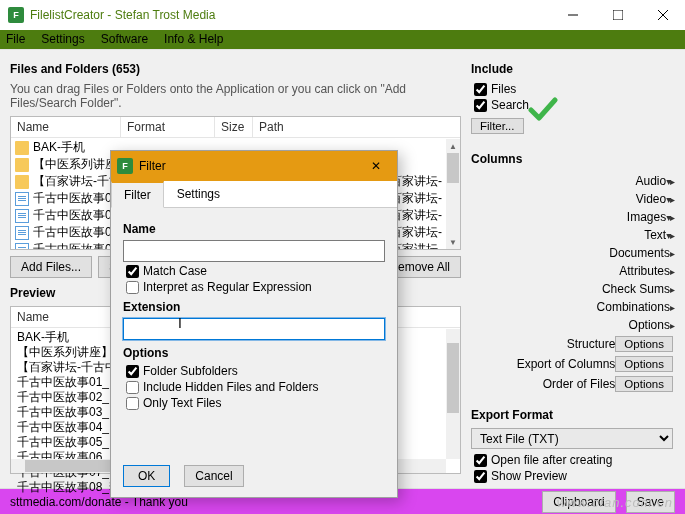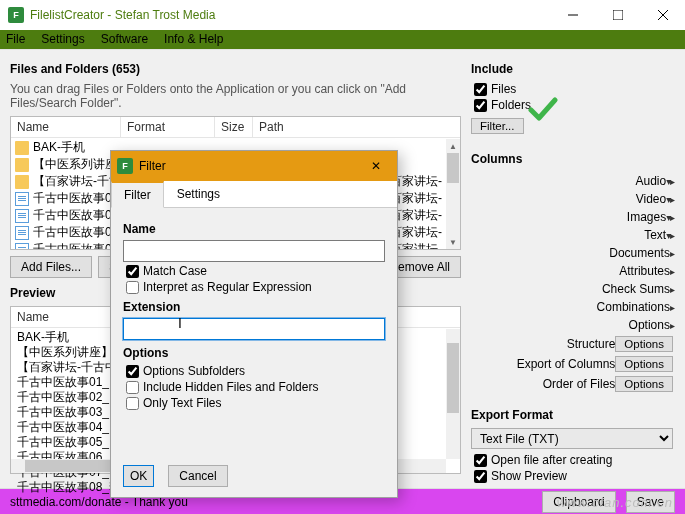--- a/index.html
+++ b/index.html
@@ -56,21 +56,21 @@
   .dlg-title .t { flex: 1; }
   .dlg-close { width: 30px; text-align: center; }
   .tabs { display: flex; background: #fff; border-bottom: 1px solid #ccc; }
   .tab { padding: 5px 12px; border: 1px solid transparent; }
   .tab.active { background: #f0f0f0; border: 1px solid #ccc; border-bottom: 1px solid #f0f0f0; margin-bottom: -1px; border-top: 2px solid #e59a12; }
   .dlg-body { padding: 8px 12px; }
   .dlg-body label.hd { font-weight: bold; display: block; margin: 6px 0 4px;}
   .dlg-body input.txt { width: 100%; border: 1px solid #7a7a7a; padding: 3px 4px; background:#fff;}
   .dlg-body input.txt.focus { border: 1px solid #0078d7; outline: 1px solid #84b8e6;}
   .dlg-btns { position: absolute; bottom: 10px; left: 12px; display: flex; gap: 14px; }
-  .btn-primary { background: #e1e1e1; border: 1px solid #0078d7; padding: 3px 6px; }
+  .btn-primary { background: #e1e1e1; border: 1px solid #0078d7; padding: 3px 14px; }
   .checkmark { position: absolute; left: 528px; top: 96px; z-index: 60; }
   .checkmark svg { width: 30px; height: 26px; }
   .truncated { color: #000; }
   .watermark { position: absolute; right: 12px; bottom: 4px; color: #bdbdbd; font-size: 13px; font-style: italic; letter-spacing: 1px; pointer-events: none; z-index: 70;}
   .cursor { position:absolute; left:178px; top:265px; z-index:80; font-size:14px; color:#000;}
 </style>
 </head>
 <body>
 
 <div class="titlebar">
@@ -208,21 +208,21 @@
             <input type="checkbox" style="">
             <span>Interpret as Regular Expression</span>
           </div>
 
         <label class="hd">Extension</label>
         <input class="txt focus" value="" style="">
 
         <label class="hd">Options</label>
         <div class="cb">
             <input type="checkbox" checked="" style="">
-            <span>Options Subfolders</span>
+            <span>Folder Subfolders</span>
           </div>
         <div class="cb">
             <input type="checkbox" style="">
             <span>Include Hidden Files and Folders</span>
           </div>
         <div class="cb">
             <input type="checkbox" style="">
             <span>Only Text Files</span>
           </div>
       </div>
@@ -235,21 +235,21 @@
   </div>
 
   <div class="right">
     <div class="section-title">Include</div>
     <div class="cb">
         <input type="checkbox" checked="" style="">
         <span>Files</span>
       </div>
     <div class="cb">
         <input type="checkbox" checked="" style="">
-        <span>Folders</span>
+        <span>Search</span>
       </div>
     <button class="btn-sm" style="margin-top:4px">Filter...</button>
 
     <div class="section-title" style="margin-top:18px">Columns</div>
     <div id="col-items">
         <div class="row-opt">
           <span>Audio</span>
           <span class="arrow arrows">▾  ▸</span>
         </div>
         <div class="row-opt">

